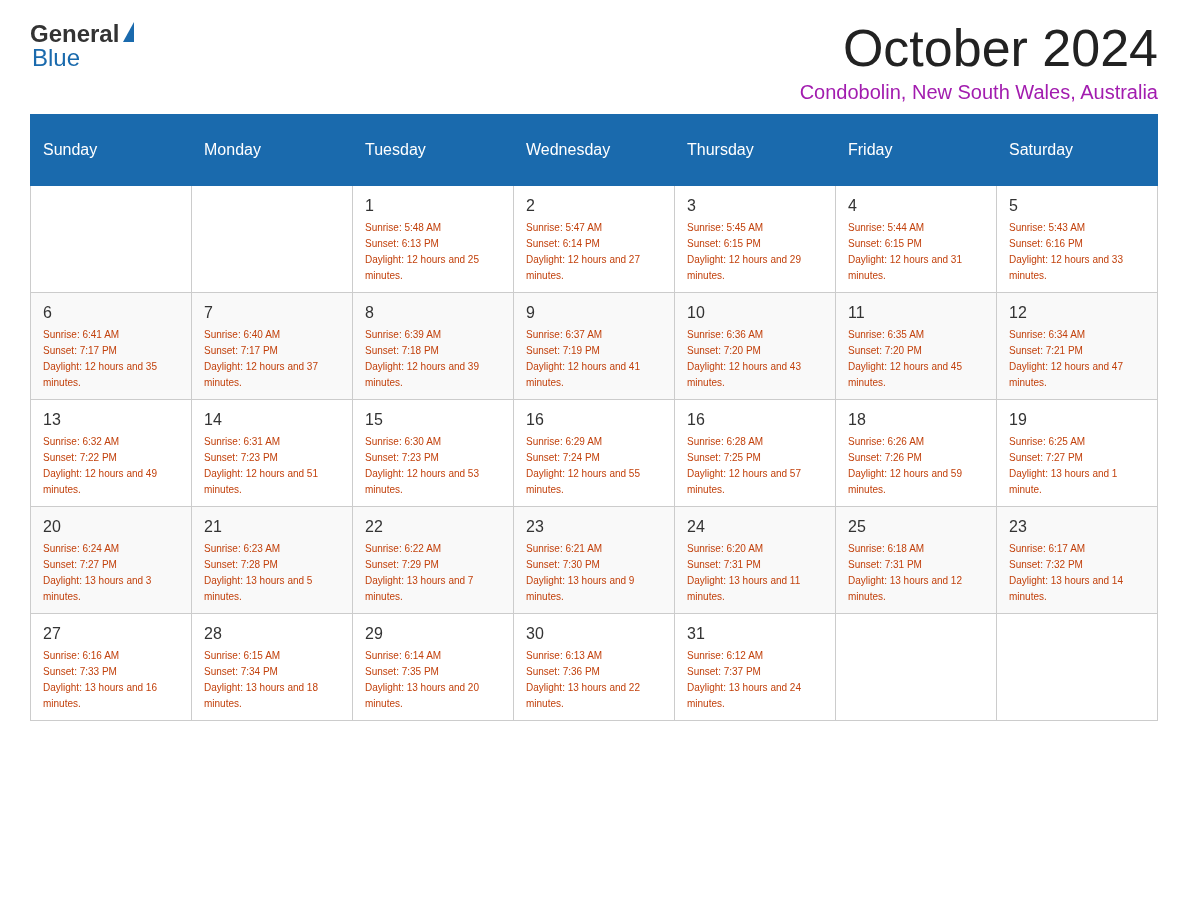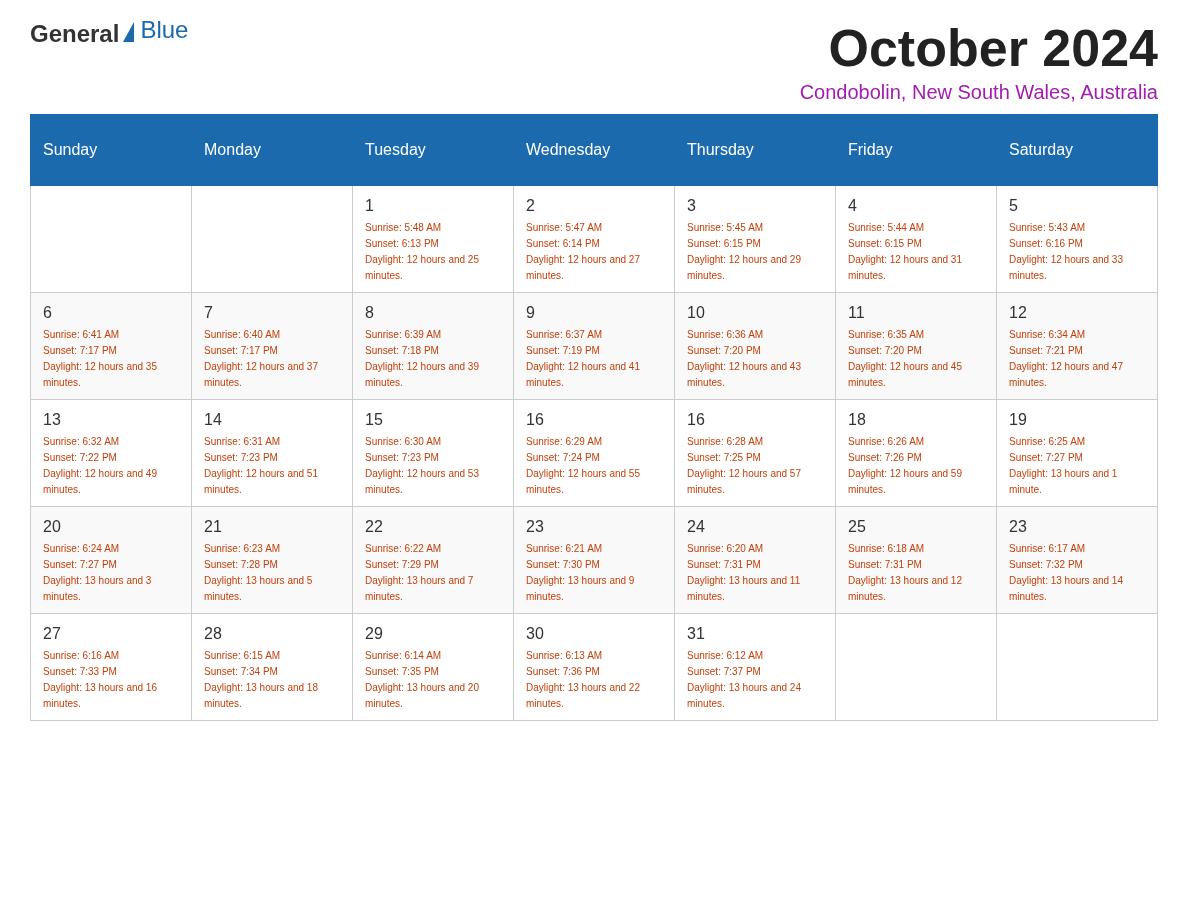--- a/index.html
+++ b/index.html
@@ -14,21 +14,21 @@
       display: flex;
       justify-content: space-between;
       align-items: flex-start;
       margin-bottom: 10px;
     }
     .title-area {
       text-align: right;
     }
     .month-title {
       font-size: 52px;
-      font-weight: bold;
+      font-weight: normal;
       color: #222;
       line-height: 1.1;
     }
     .location-title {
       font-size: 20px;
       color: #a21caf;
       margin-top: 4px;
     }
     .calendar-table {
       width: 100%;
@@ -70,21 +70,21 @@
       background: #fafafa;
     }
     tr:nth-child(even) td {
       background-color: #f9f9f9;
     }
     tr:nth-child(odd) td {
       background-color: #ffffff;
     }
     .logo-wrapper {
       display: flex;
-      flex-direction: row;
+      flex-direction: column;
       align-items: flex-start;
     }
     .logo-row {
       display: flex;
       align-items: center;
     }
   </style>
 </head>
 <body>
 

